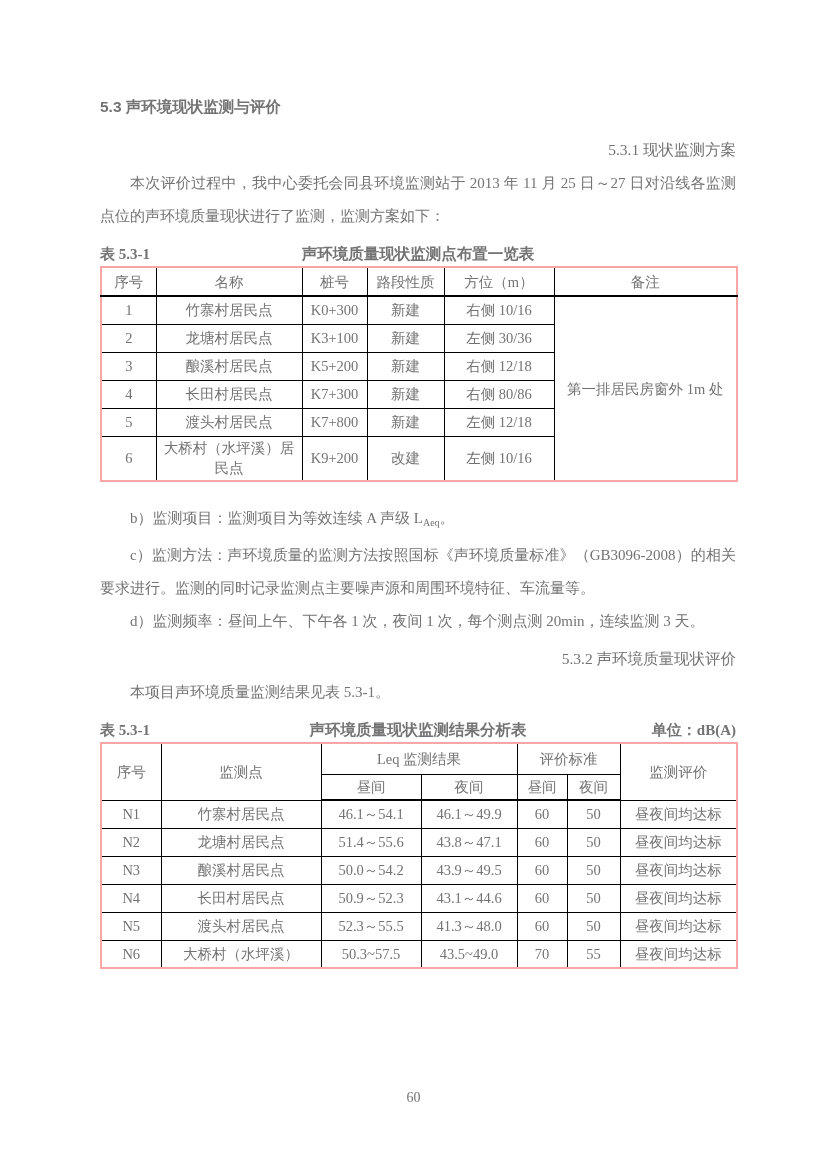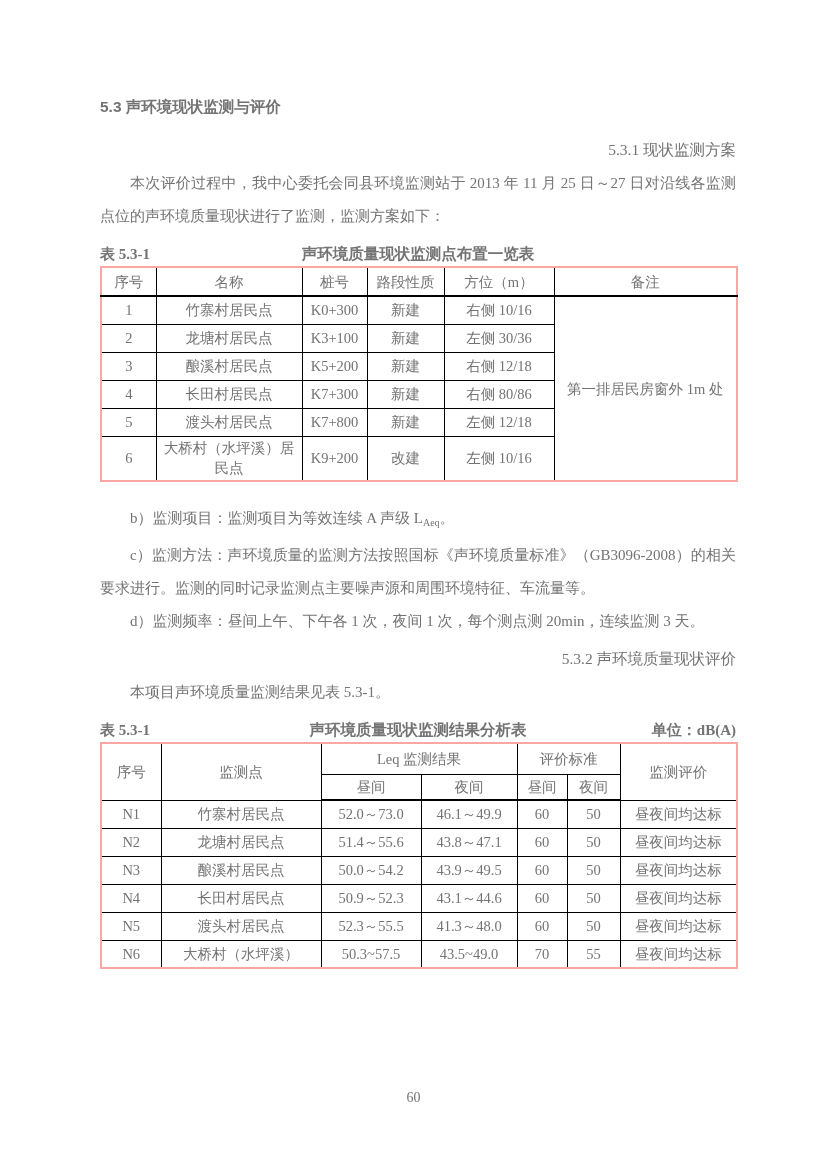--- a/index.html
+++ b/index.html
@@ -207,21 +207,21 @@
       </tr>
       <tr class="hdr2 rhB">
         <th>昼间</th>
         <th>夜间</th>
         <th>昼间</th>
         <th>夜间</th>
       </tr>
       <tr class="rd">
         <td>N1</td>
         <td>竹寨村居民点</td>
-        <td>52.0～73.0</td>
+        <td>46.1～54.1</td>
         <td>46.1～49.9</td>
         <td>60</td>
         <td>50</td>
         <td>昼夜间均达标</td>
       </tr>
       <tr class="rd">
         <td>N2</td>
         <td>龙塘村居民点</td>
         <td>51.4～55.6</td>
         <td>43.8～47.1</td>

